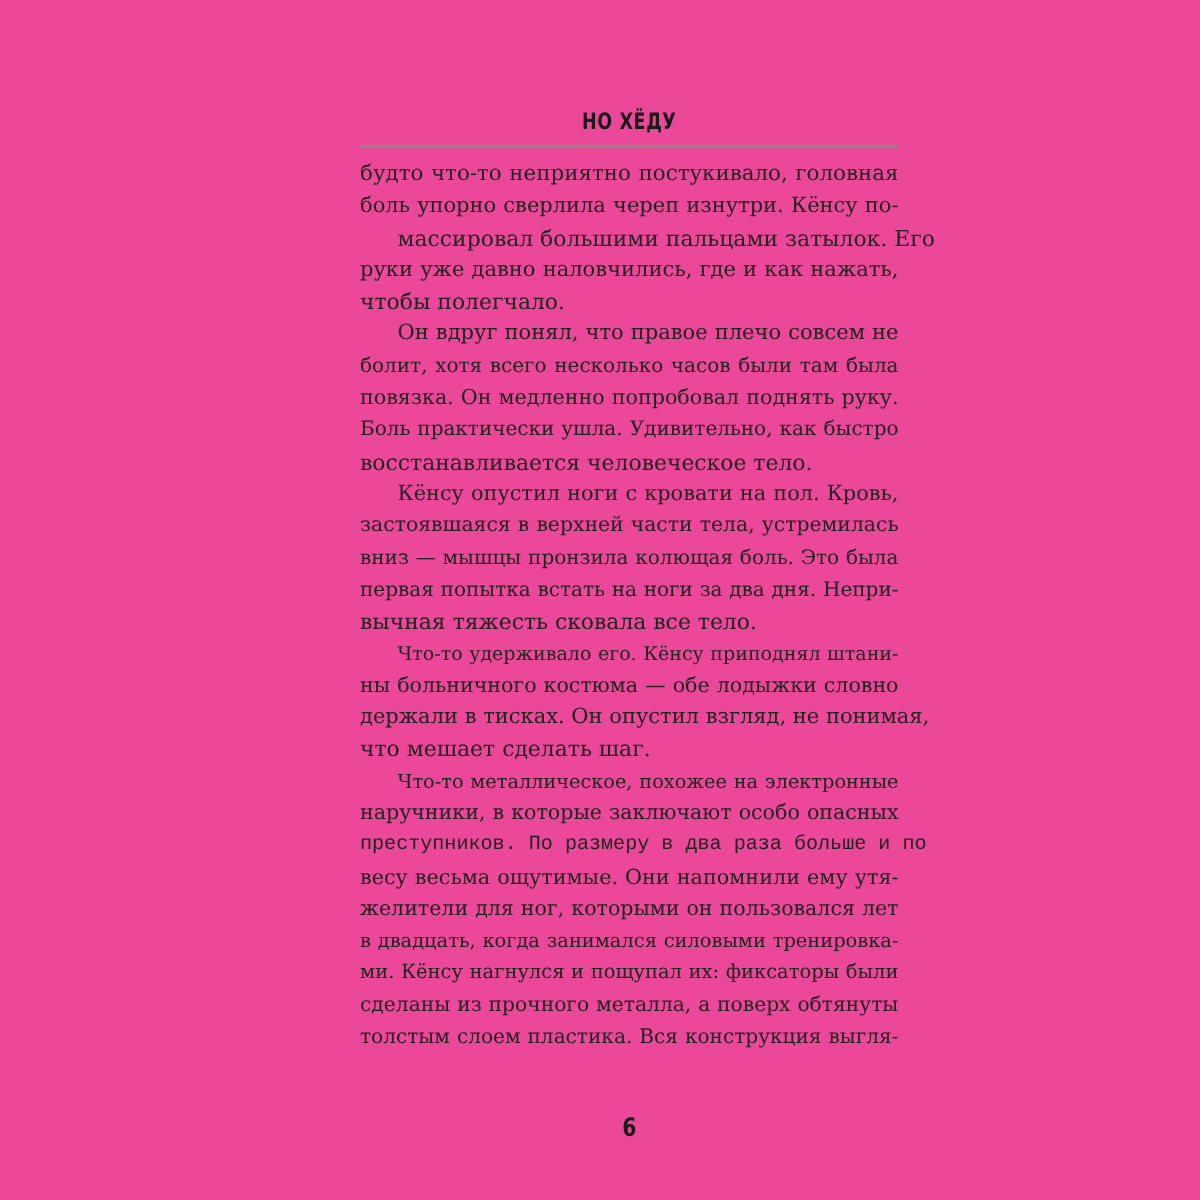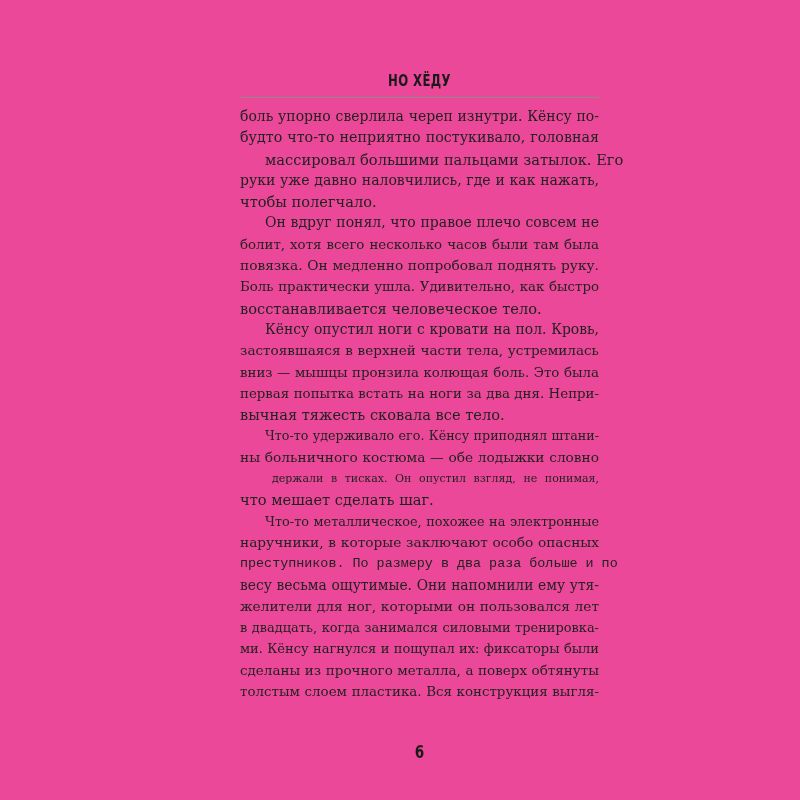--- a/index.html
+++ b/index.html
@@ -83,22 +83,22 @@
 </head>
 <body>
 
 <div class="page">
   <div class="running-head">НО ХЁДУ</div>
   <div class="head-rule"></div>
 
   <div class="body-text">
 
     <div>
+      <span class="line" style="white-space: nowrap; font-size: 14.2815px;">будто что-то неприятно постукивало, головная</span>
       <span class="line" style="white-space: nowrap; font-size: 13.9988px;">боль упорно сверлила череп изнутри. Кёнсу по-</span>
-      <span class="line" style="white-space: nowrap; font-size: 14.2815px;">будто что-то неприятно постукивало, головная</span>
       <span class="line" style="white-space: nowrap; margin-left: 25px;">массировал большими пальцами затылок. Его</span>
       <span class="line" style="white-space: nowrap; font-size: 14.0459px;">руки уже давно наловчились, где и как нажать,</span>
       <span class="line last" style="white-space: nowrap;">чтобы полегчало.</span>
     </div>
 
     <div>
       <span class="line indent" style="white-space: nowrap; font-size: 14.0238px;">Он вдруг понял, что правое плечо совсем не</span>
       <span class="line" style="white-space: nowrap; font-size: 13.3317px;">болит, хотя всего несколько часов были там была</span>
       <span class="line" style="white-space: nowrap; font-size: 13.7525px;">повязка. Он медленно попробовал поднять руку.</span>
       <span class="line" style="white-space: nowrap; font-size: 13.3488px;">Боль практически ушла. Удивительно, как быстро</span>
@@ -109,21 +109,21 @@
       <span class="line indent" style="white-space: nowrap; font-size: 13.9288px;">Кёнсу опустил ноги с кровати на пол. Кровь,</span>
       <span class="line" style="white-space: nowrap; font-size: 13.5978px;">застоявшаяся в верхней части тела, устремилась</span>
       <span class="line" style="white-space: nowrap; font-size: 13.3498px;">вниз — мышцы пронзила колющая боль. Это была</span>
       <span class="line" style="white-space: nowrap; font-size: 13.3584px;">первая попытка встать на ноги за два дня. Непри-</span>
       <span class="line last" style="white-space: nowrap;">вычная тяжесть сковала все тело.</span>
     </div>
 
     <div>
       <span class="line indent" style="white-space: nowrap; font-size: 12.6964px;">Что-то удерживало его. Кёнсу приподнял штани-</span>
       <span class="line" style="white-space: nowrap; font-size: 13.7377px;">ны больничного костюма — обе лодыжки словно</span>
-      <span class="line" style="white-space: nowrap; font-size: 11px; margin-left: 32px;">держали в тисках. Он опустил взгляд, не понимая,</span>
+      <span class="line" style="white-space: nowrap; font-size: 14px;">держали в тисках. Он опустил взгляд, не понимая,</span>
       <span class="line last" style="white-space: nowrap;">что мешает сделать шаг.</span>
     </div>
 
     <div>
       <span class="line indent" style="white-space: nowrap; font-size: 12.8722px;">Что-то металлическое, похожее на электронные</span>
       <span class="line" style="white-space: nowrap; font-size: 13.7281px;">наручники, в которые заключают особо опасных</span>
       <span class="line" style="white-space: nowrap; font-size: 13.4034px; font-family: Liberation Mono, monospace;">преступников. По размеру в два раза больше и по</span>
       <span class="line" style="white-space: nowrap; font-size: 13.8334px;">весу весьма ощутимые. Они напомнили ему утя-</span>
       <span class="line" style="white-space: nowrap; font-size: 13.7169px;">желители для ног, которыми он пользовался лет</span>
       <span class="line" style="white-space: nowrap; font-size: 12.9545px;">в двадцать, когда занимался силовыми тренировка-</span>

